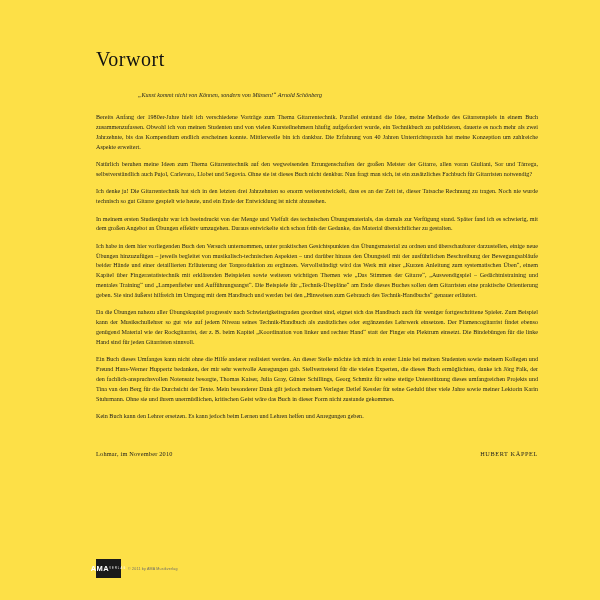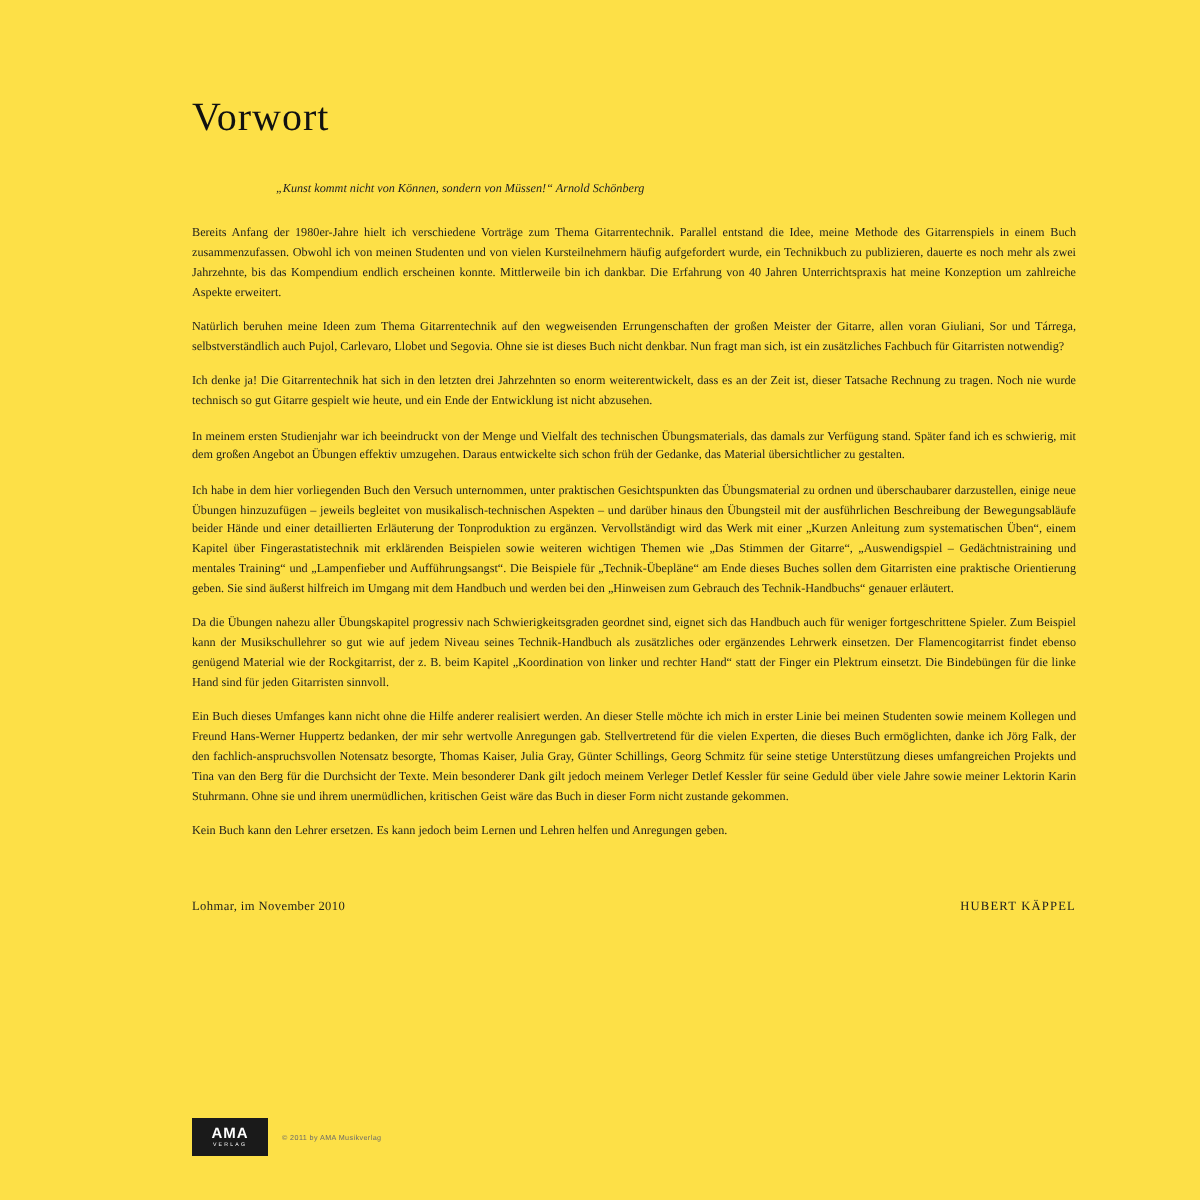--- a/index.html
+++ b/index.html
@@ -58,26 +58,26 @@
   .sig-right { letter-spacing: 0.6px; }
   .footer {
     position: absolute;
     left: 96px;
     bottom: 22px;
     display: flex;
     align-items: center;
     gap: 7px;
   }
   .logo {
-    width: 38px;
+    width: 25px;
     height: 19px;
     background: #1a1a1a;
     color: #ffffff;
     display: flex;
-    flex-direction: column;
+    flex-direction: row;
     align-items: center;
     justify-content: center;
     line-height: 1;
   }
   .logo-main {
     font-family: "Liberation Sans", sans-serif;
     font-size: 7.5px;
     font-weight: 700;
     letter-spacing: 0.5px;
   }

